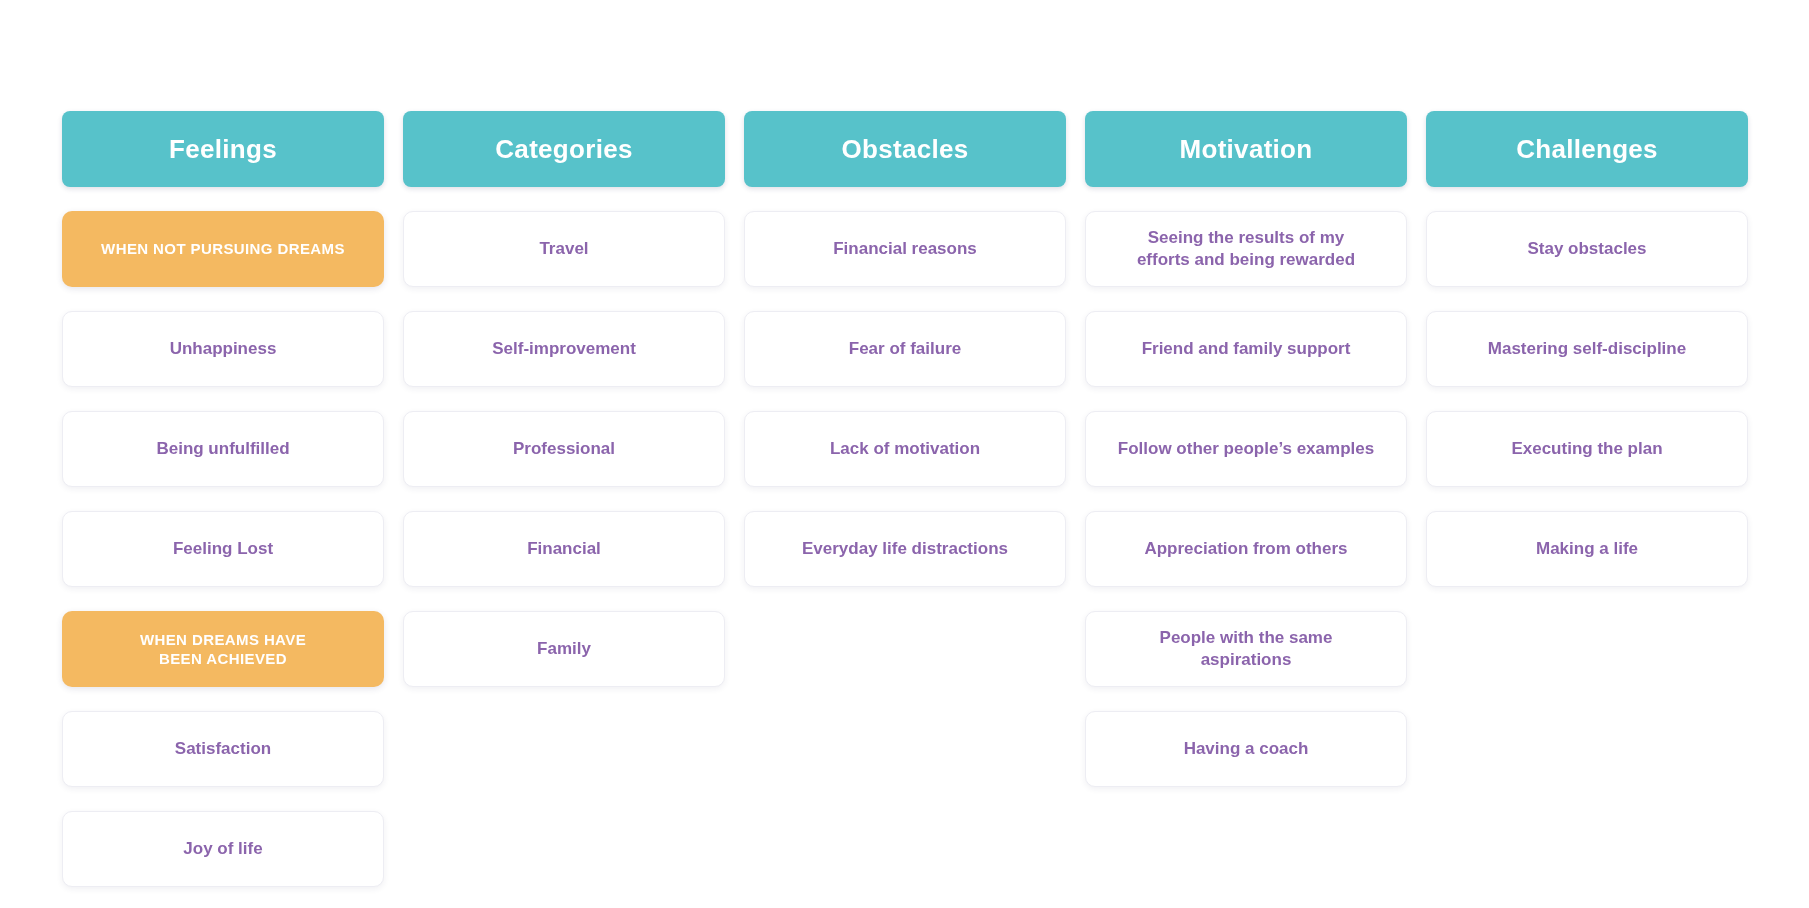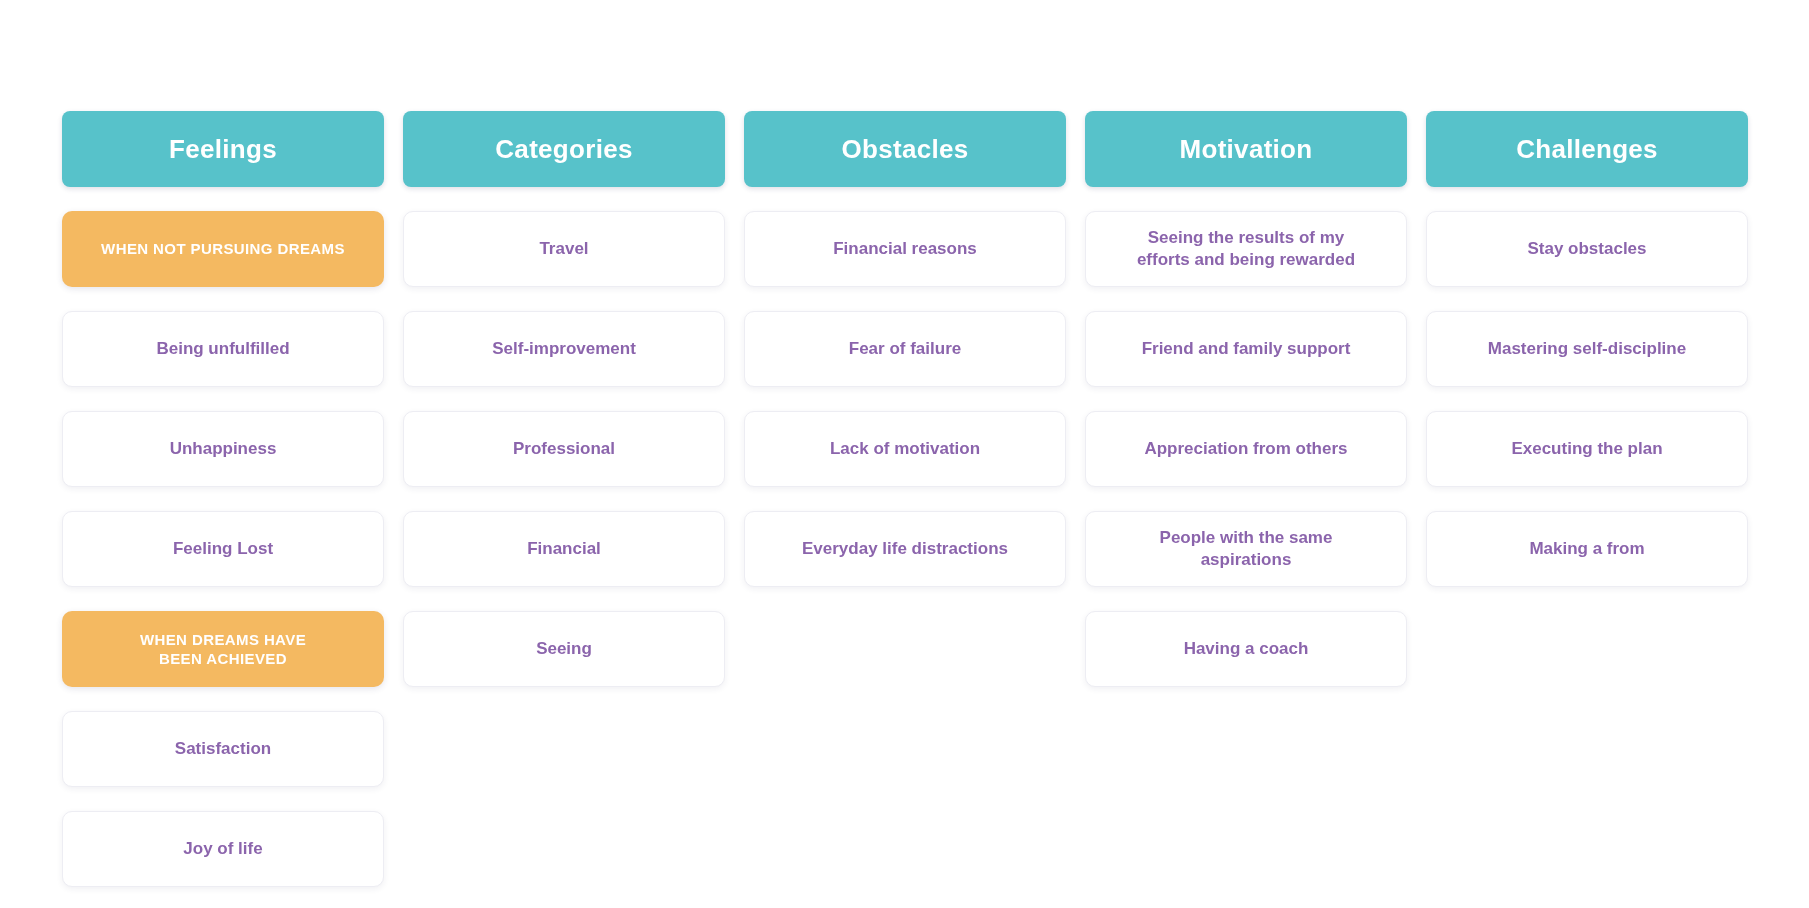--- a/index.html
+++ b/index.html
@@ -88,25 +88,25 @@
   <div class="column">
     <div class="column-header">
       <span class="column-title">Feelings</span>
     </div>
     <div class="cards">
   <div class="card highlight">
     <span class="card-label">WHEN NOT PURSUING DREAMS</span>
   </div>
 
   <div class="card">
+    <span class="card-label">Unhappiness</span>
+  </div>
+
+  <div class="card">
     <span class="card-label">Being unfulfilled</span>
-  </div>
-
-  <div class="card">
-    <span class="card-label">Unhappiness</span>
   </div>
 
   <div class="card">
     <span class="card-label">Feeling Lost</span>
   </div>
 
   <div class="card highlight">
     <span class="card-label">WHEN DREAMS HAVE
 BEEN ACHIEVED</span>
   </div>
@@ -136,21 +136,21 @@
 
   <div class="card">
     <span class="card-label">Professional</span>
   </div>
 
   <div class="card">
     <span class="card-label">Financial</span>
   </div>
 
   <div class="card">
-    <span class="card-label">Seeing</span>
+    <span class="card-label">Family</span>
   </div>
 </div>
   </div>
 
   <div class="column">
     <div class="column-header">
       <span class="column-title">Obstacles</span>
     </div>
     <div class="cards">
   <div class="card">
@@ -178,20 +178,23 @@
     <div class="cards">
   <div class="card">
     <span class="card-label">Seeing the results of my
 efforts and being rewarded</span>
   </div>
 
   <div class="card">
     <span class="card-label">Friend and family support</span>
   </div>
 
+  <div class="card">
+    <span class="card-label">Follow other people’s examples</span>
+  </div>
 
   <div class="card">
     <span class="card-label">Appreciation from others</span>
   </div>
 
   <div class="card">
     <span class="card-label">People with the same
 aspirations</span>
   </div>
 
@@ -214,17 +217,17 @@
   <div class="card">
     <span class="card-label">Mastering self-discipline</span>
   </div>
 
   <div class="card">
     <span class="card-label">Executing the plan</span>
   </div>
 
 
   <div class="card">
-    <span class="card-label">Making a from</span>
+    <span class="card-label">Making a life</span>
   </div>
 </div>
   </div>
 </div>
 
 </body></html>

